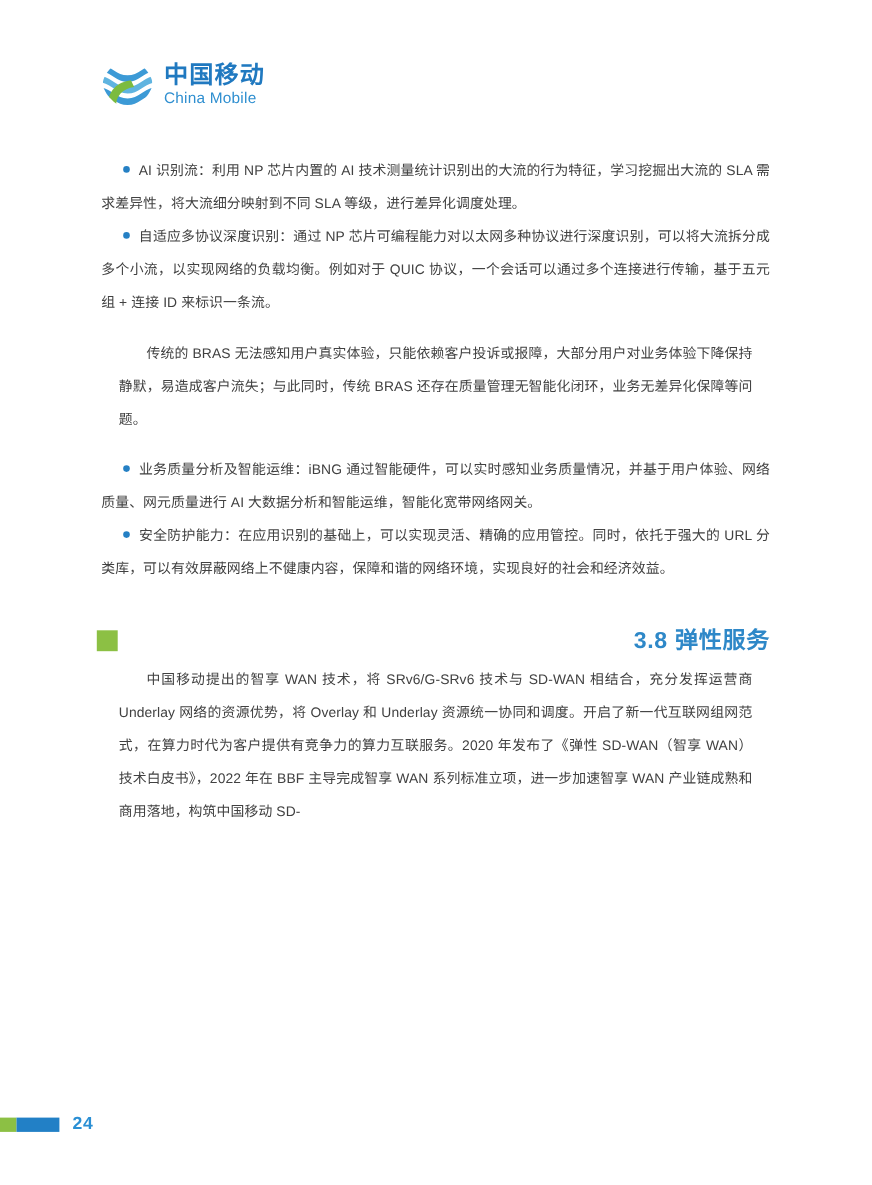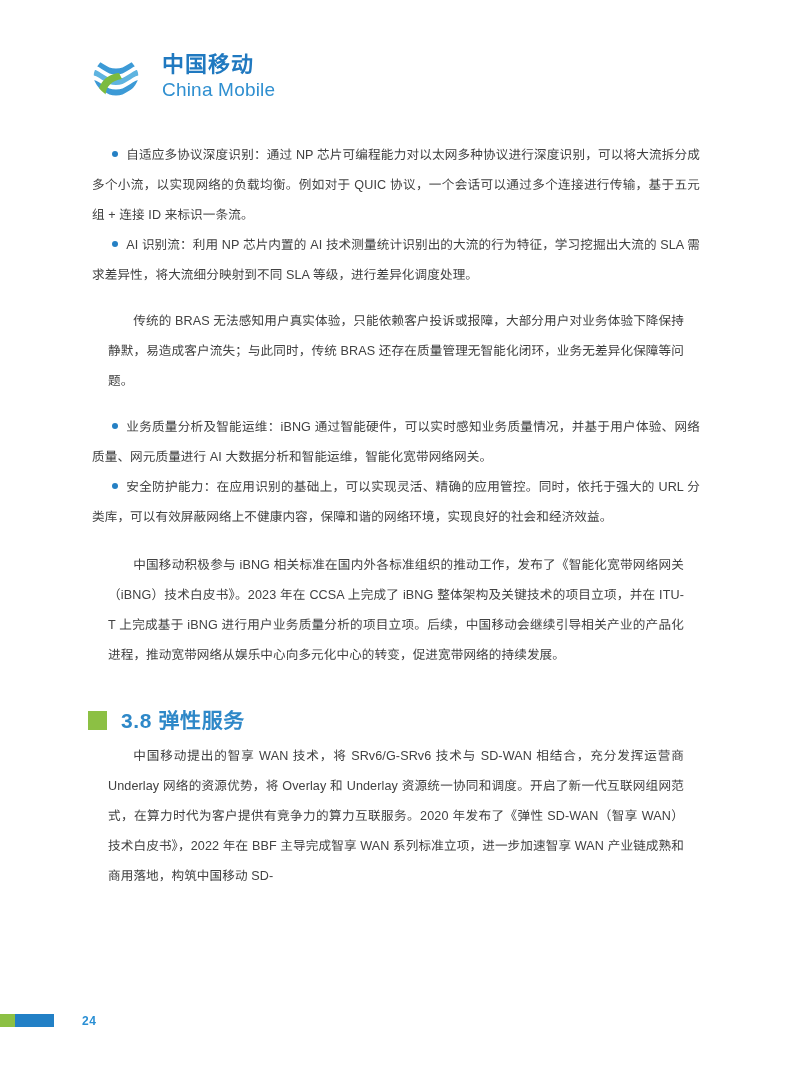--- a/index.html
+++ b/index.html
@@ -26,21 +26,21 @@
     background: #ffffff;
   }
 
   
   .page-header {
     position: absolute;
     top: 52px;
     left: 92px;
     display: flex;
     align-items: center;
-    gap: 22px;
+    gap: 9px;
   }
   .logo-mark {
     width: 48px;
     height: 48px;
     flex: 0 0 48px;
     display: block;
   }
   .logo-wordmark {
     display: flex;
     flex-direction: column;
@@ -48,21 +48,21 @@
     line-height: 1;
   }
   .logo-cn {
     font-size: 22px;
     font-weight: 700;
     color: #2079c0;
     letter-spacing: 1px;
     line-height: 1.08;
   }
   .logo-en {
-    font-size: 19px;
+    font-size: 14px;
     font-weight: 400;
     color: #2f8fd0;
     letter-spacing: 0.2px;
     margin-top: 3px;
     line-height: 1;
   }
 
   
   .content {
     position: absolute;
@@ -120,20 +120,21 @@
     line-height: 28px;
   }
 
   
   .section-heading {
     display: flex;
     align-items: center;
     gap: 14px;
     margin: 40px 0 10px 0;
     margin-left: -4px;
+    justify-content: space-between;
   }
   .section-marker {
     width: 19px;
     height: 19px;
     background: #8cc044;
     flex: 0 0 19px;
     display: block;
   }
   .section-title {
     font-size: 21px;
@@ -157,24 +158,24 @@
     background: #8cc044;
     display: block;
   }
   .footer-bar-blue {
     width: 39px;
     height: 13px;
     background: #2280c6;
     display: block;
   }
   .footer-page-number {
-    font-size: 12px;
+    font-size: 16px;
     font-weight: 700;
     color: #2a8fd4;
-    margin-left: 28px;
+    margin-left: 12px;
     line-height: 1;
     letter-spacing: 0.5px;
   }
 </style>
 </head>
 <body>
 
 <div class="page">
 
   <div class="page-header">
@@ -197,34 +198,33 @@
       </svg>
     </span>
     <span class="logo-wordmark">
       <span class="logo-cn">中国移动</span>
       <span class="logo-en">China Mobile</span>
     </span>
   </div>
 
   <div class="content">
 
+    <p class="bullet-para"><span class="bullet-dot"></span><span>AI 识别流：利用 NP 芯片内置的 AI 技术测量统计识别出的大流的行为特征，学习挖掘出大流的 SLA 需求差异性，将大流细分映射到不同 SLA 等级，进行差异化调度处理。</span></p>
+
     <p class="bullet-para gap-top"><span class="bullet-dot"></span><span>自适应多协议深度识别：通过 NP 芯片可编程能力对以太网多种协议进行深度识别，可以将大流拆分成多个小流，以实现网络的负载均衡。例如对于 QUIC 协议，一个会话可以通过多个连接进行传输，基于五元组 + 连接 ID 来标识一条流。</span></p>
 
-    <p class="bullet-para"><span class="bullet-dot"></span><span>AI 识别流：利用 NP 芯片内置的 AI 技术测量统计识别出的大流的行为特征，学习挖掘出大流的 SLA 需求差异性，将大流细分映射到不同 SLA 等级，进行差异化调度处理。</span></p>
-
 
     <p class="para indent">传统的 BRAS 无法感知用户真实体验，只能依赖客户投诉或报障，大部分用户对业务体验下降保持静默，易造成客户流失；与此同时，传统 BRAS 还存在质量管理无智能化闭环，业务无差异化保障等问题。</p>
 
 
     <p class="bullet-para gap-top"><span class="bullet-dot"></span><span>业务质量分析及智能运维：iBNG 通过智能硬件，可以实时感知业务质量情况，并基于用户体验、网络质量、网元质量进行 AI 大数据分析和智能运维，智能化宽带网络网关。</span></p>
 
 
     <p class="bullet-para gap-top"><span class="bullet-dot"></span><span>安全防护能力：在应用识别的基础上，可以实现灵活、精确的应用管控。同时，依托于强大的 URL 分类库，可以有效屏蔽网络上不健康内容，保障和谐的网络环境，实现良好的社会和经济效益。</span></p>
 
-    <p class="para indent gap-top">中国移动积极参与 iBNG 相关标准在国内外各标准组织的推动工作，发布了《智能化宽带网络网关（iBNG）技术白皮书》。2023 年在 CCSA 上完成了 iBNG 整体架构及关键技术的项目立项，并在 ITU-T 上完成基于 iBNG 进行用户业务质量分析的项目立项。后续，中国移动会继续引导相关产业的产品化进程，推动宽带网络从娱乐中心向多元化中心的转变，促进宽带网络的持续发展。</p>
 
     <div class="section-heading">
       <span class="section-marker"></span>
       <span class="section-title">3.8 弹性服务</span>
     </div>
 
     <p class="para indent gap-top-sm">中国移动提出的智享 WAN 技术，将 SRv6/G-SRv6 技术与 SD-WAN 相结合，充分发挥运营商 Underlay 网络的资源优势，将 Overlay 和 Underlay 资源统一协同和调度。开启了新一代互联网组网范式，在算力时代为客户提供有竞争力的算力互联服务。2020 年发布了《弹性 SD-WAN（智享 WAN）技术白皮书》，2022 年在 BBF 主导完成智享 WAN 系列标准立项，进一步加速智享 WAN 产业链成熟和商用落地，构筑中国移动 SD-</p>
 
   </div>
 

